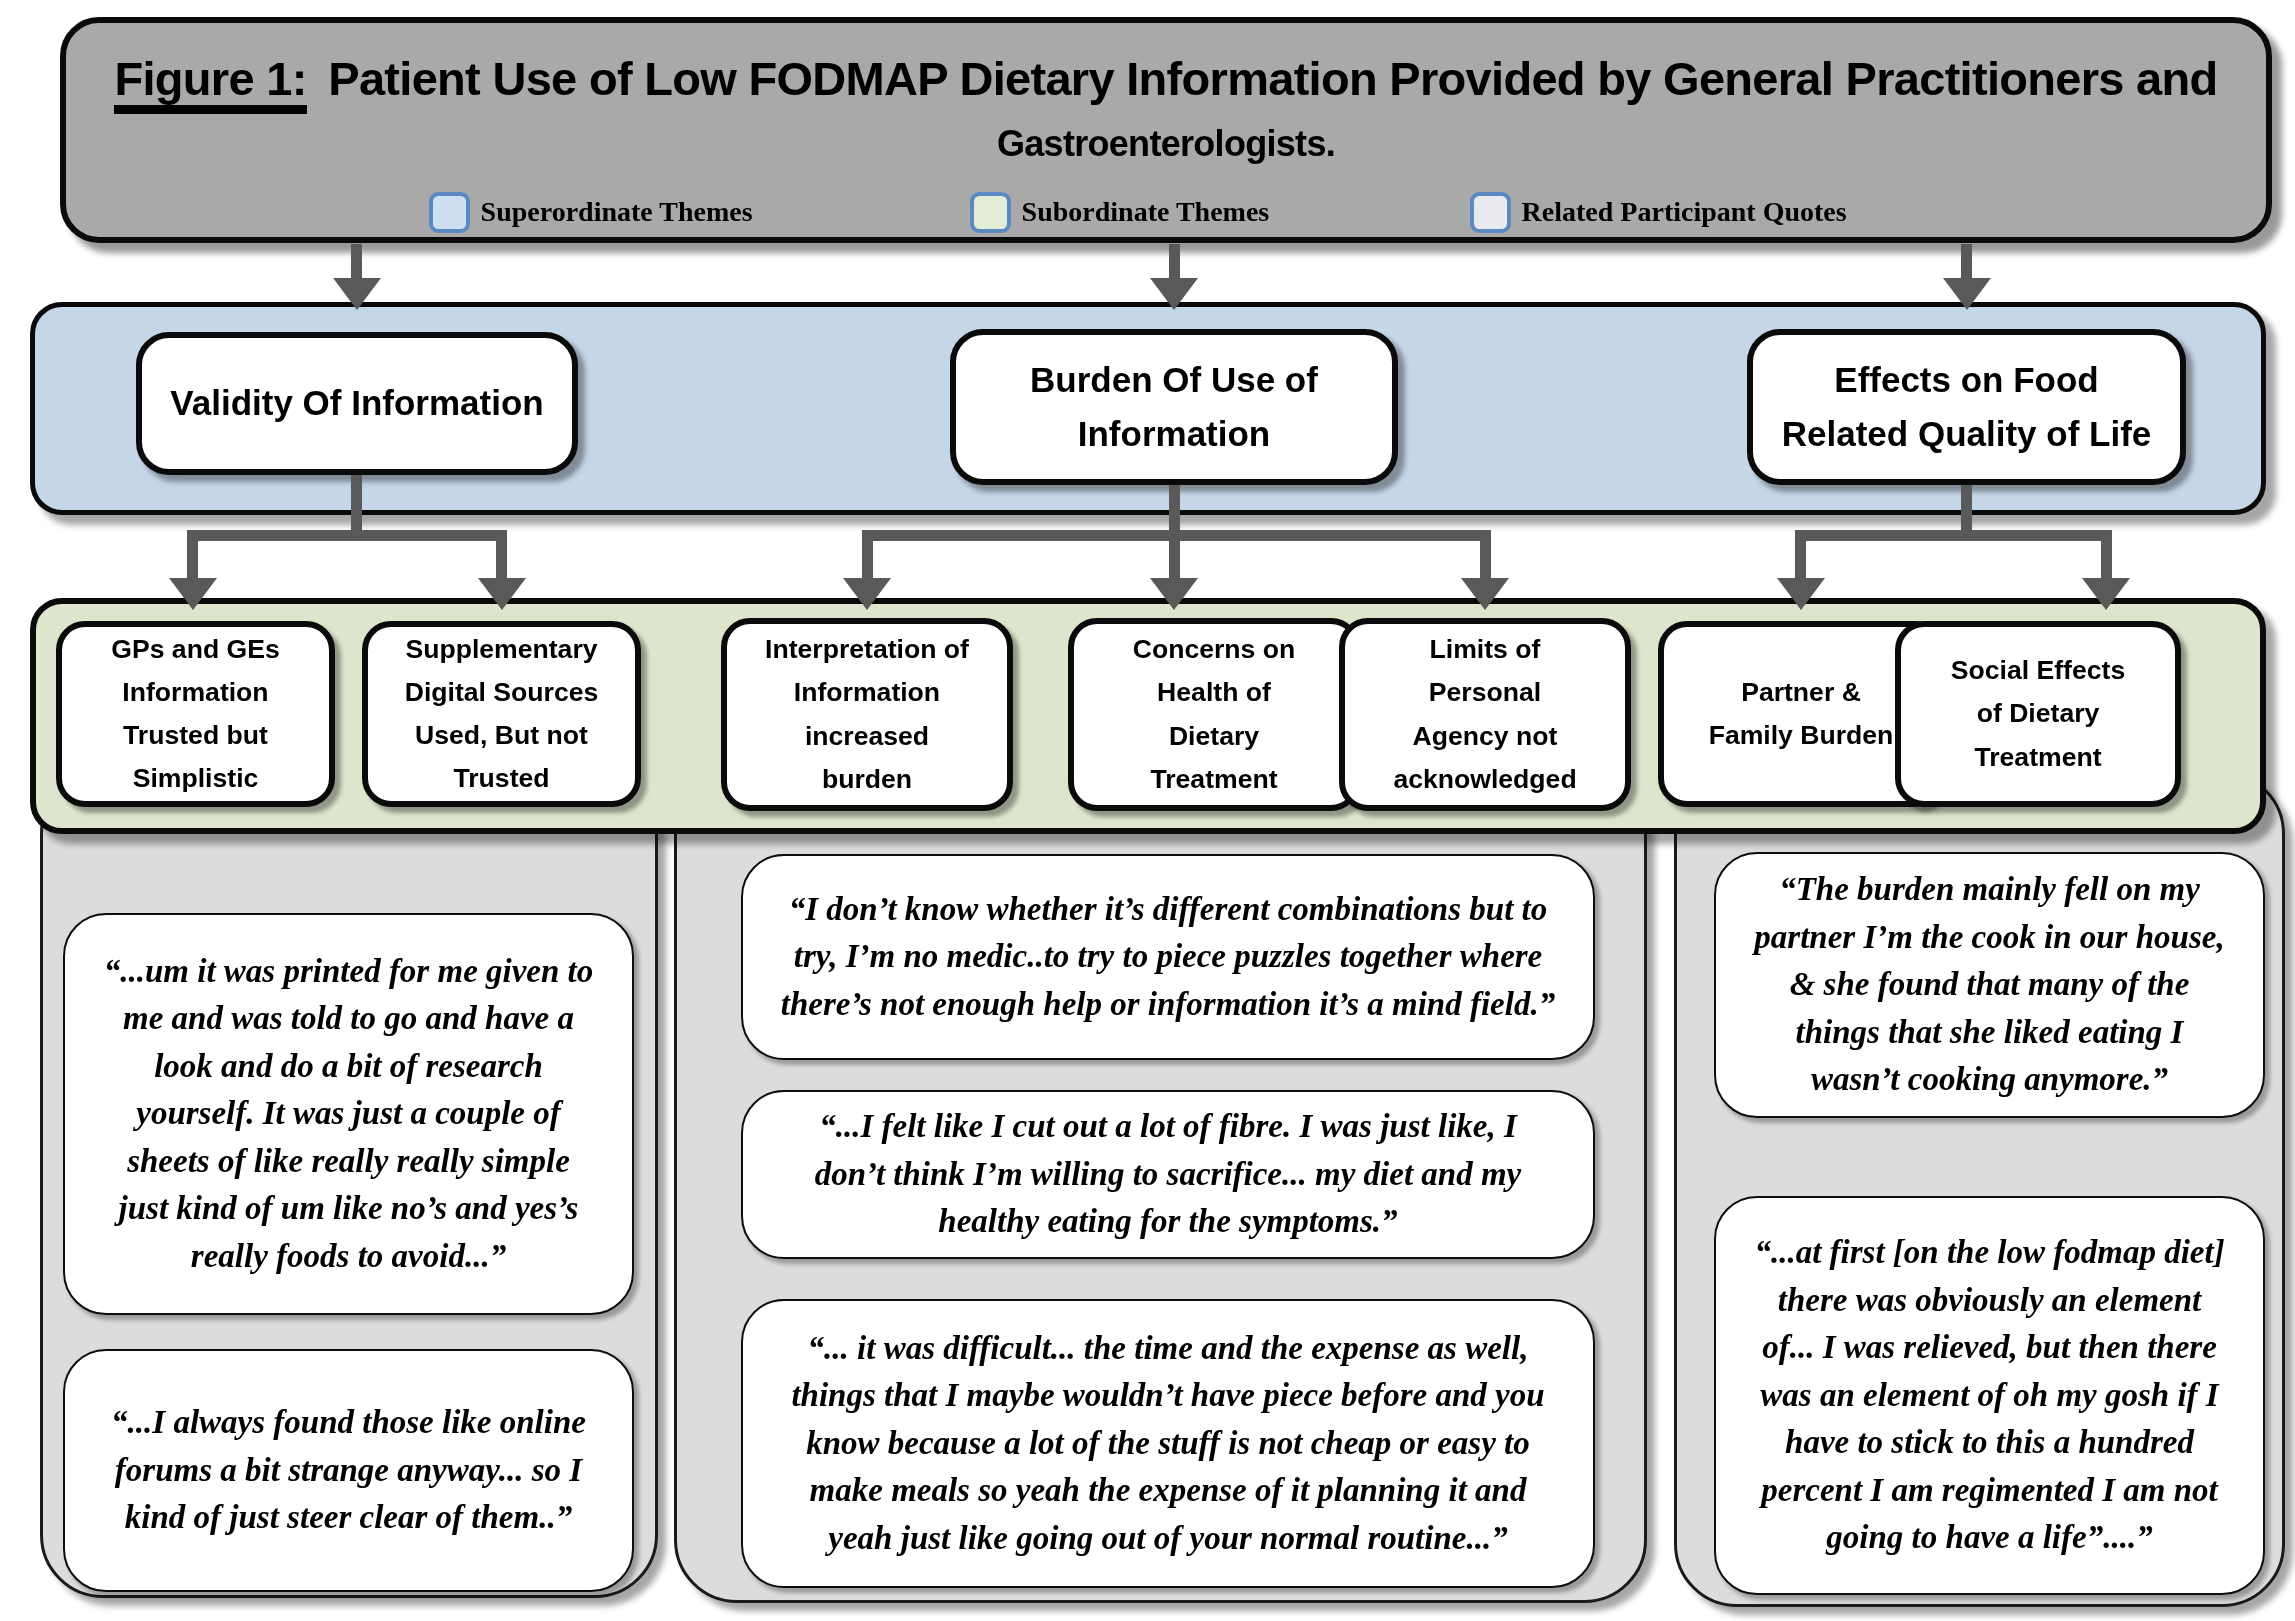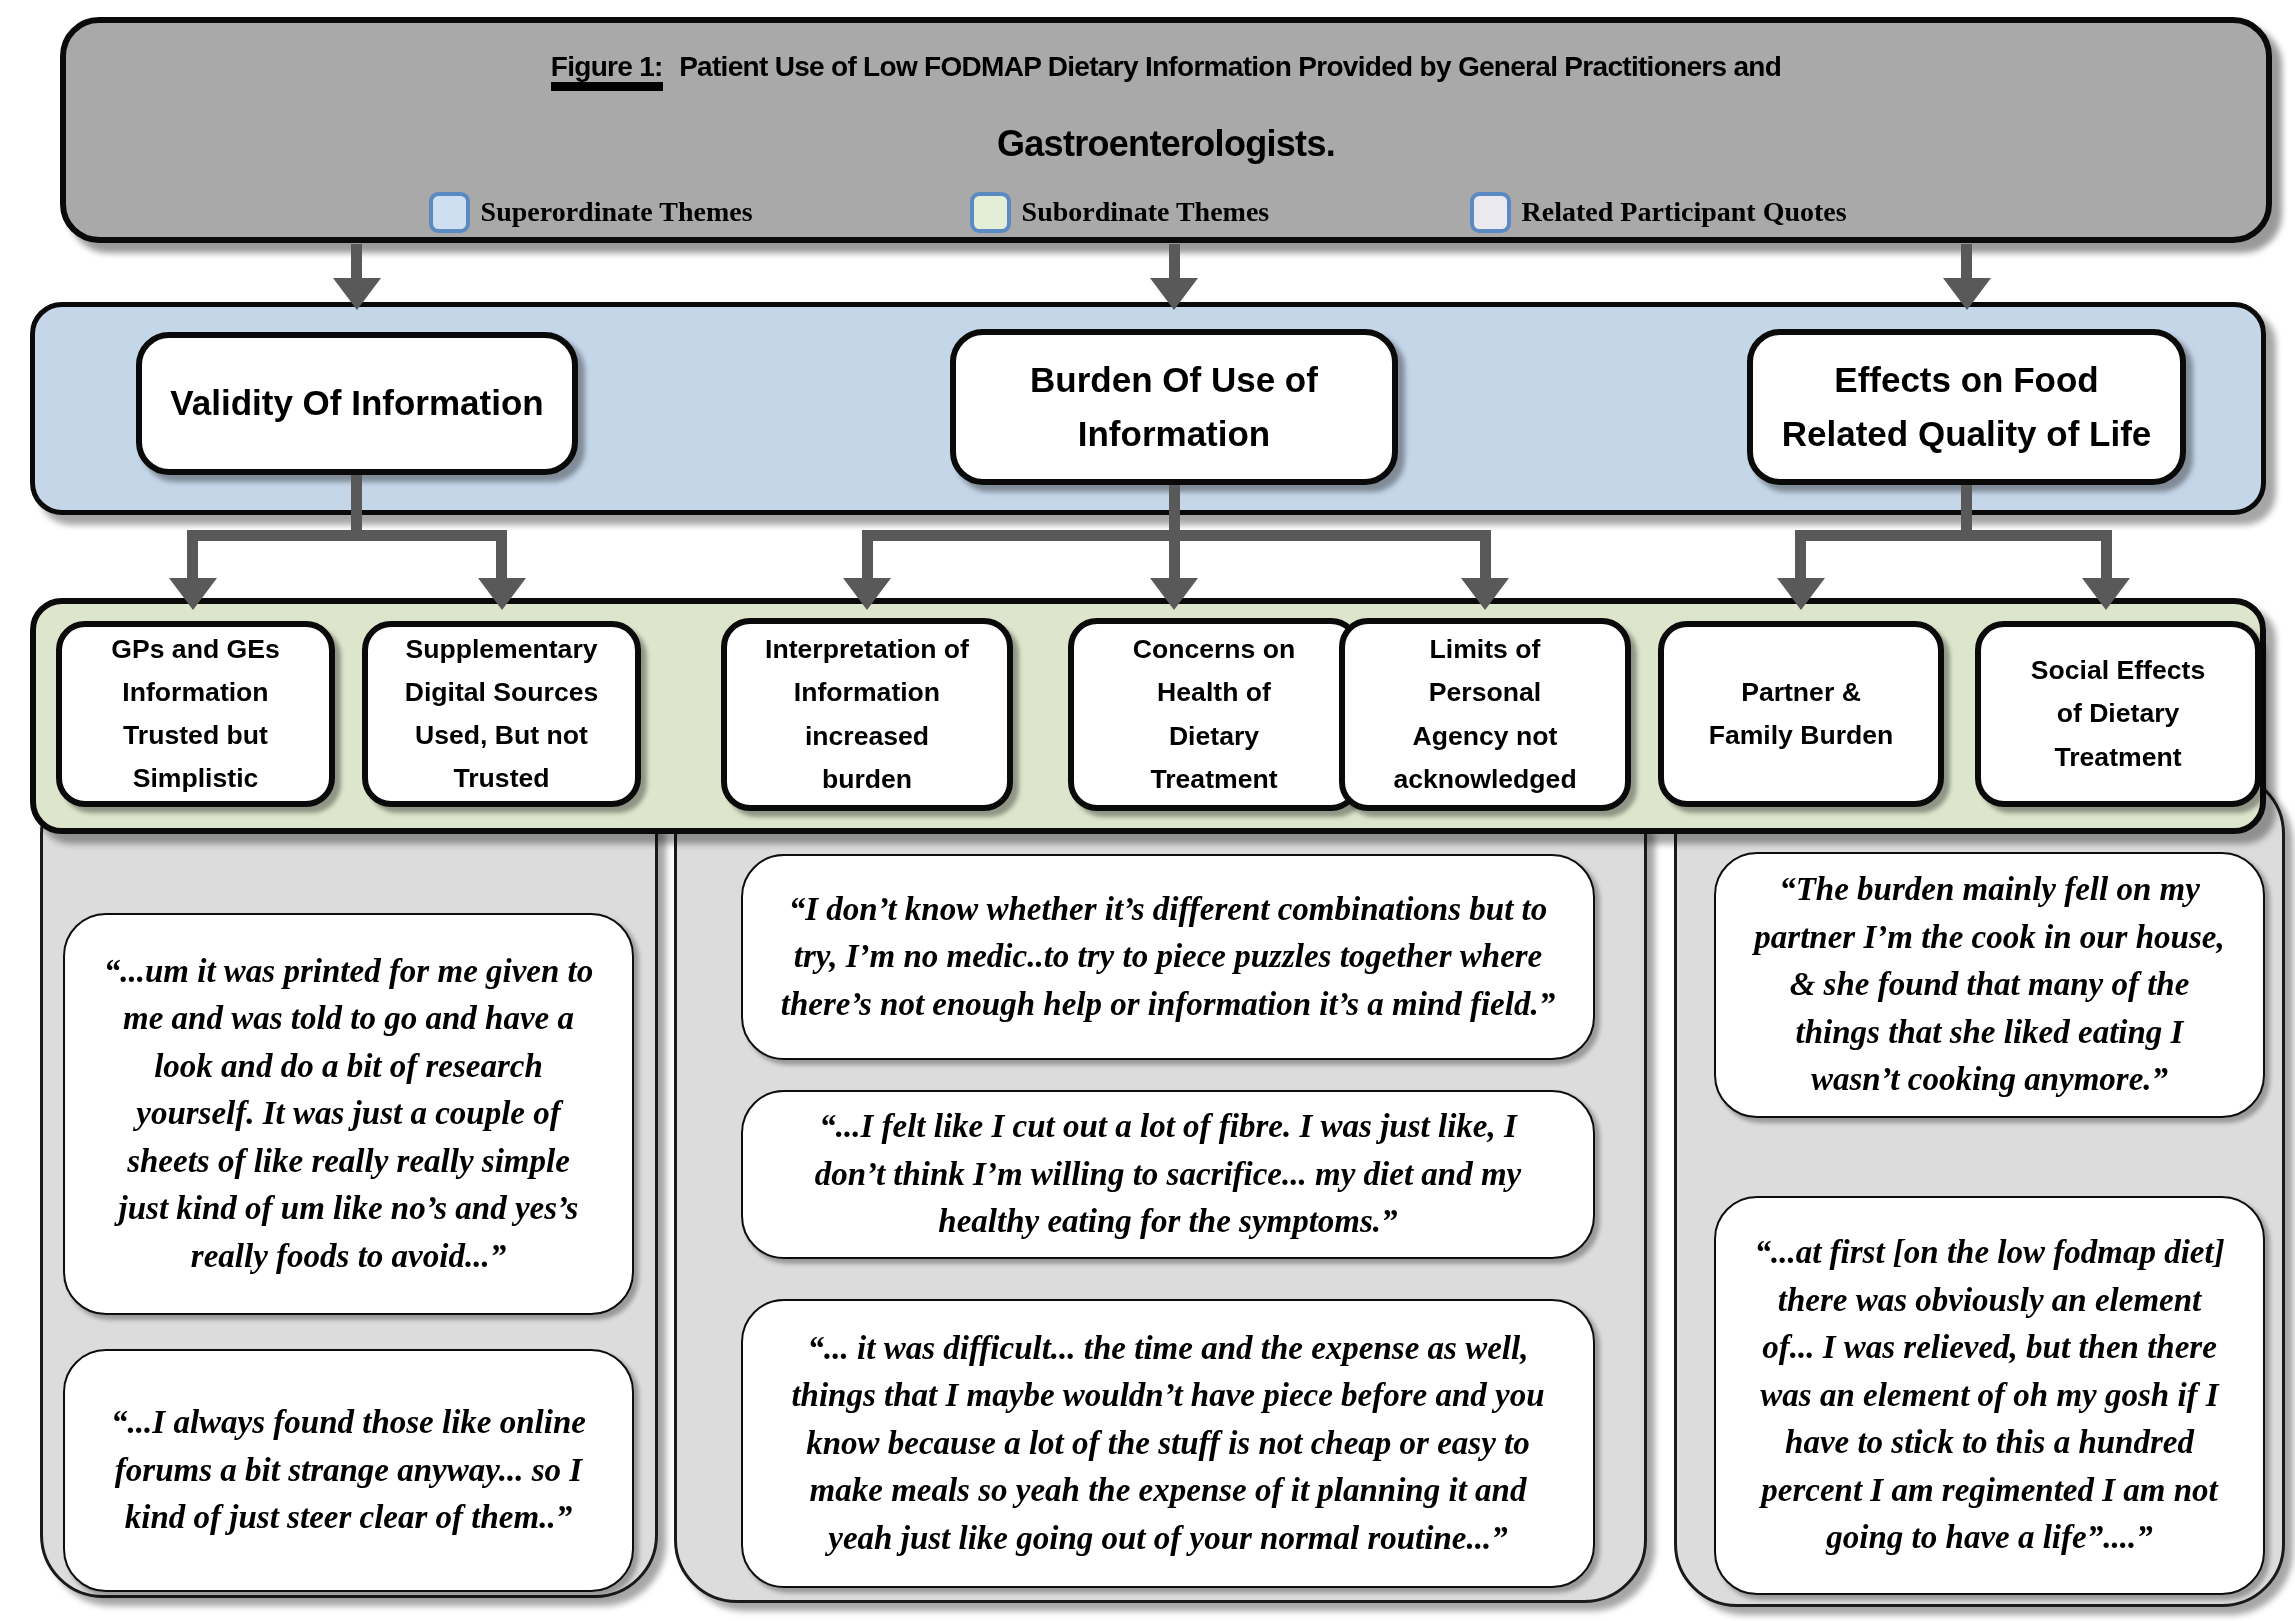--- a/index.html
+++ b/index.html
@@ -7,21 +7,21 @@
     position:relative;width:2295px;height:1621px;background:#ffffff;overflow:hidden;
     font-family:"Liberation Sans",sans-serif;color:#000;
   }
   
   .title-bar{
     position:absolute;left:60px;top:16.6px;width:2212px;height:226px;box-sizing:border-box;
     background:#a9a9a9;border:6.6px solid #0a0a0a;border-radius:39px;
     box-shadow:9.3px 9.3px 6.6px rgba(0,0,0,0.40);
   }
   .title-line1{position:absolute;left:0;top:28px;width:100%;text-align:center;
-    font-size:28px;font-weight:bold;letter-spacing:-0.7px;white-space:nowrap;}
+    font-size:47px;font-weight:bold;letter-spacing:-0.7px;white-space:nowrap;}
   .title-line2{position:absolute;left:0;top:100px;width:100%;text-align:center;
     font-size:36px;font-weight:bold;letter-spacing:-0.7px;}
   .fig-label{border-bottom:9.3px solid #000;padding-bottom:0.7px;margin-right:9.3px;}
   .legend-item{position:absolute;top:190px;height:44px;display:flex;align-items:center;}
   .legend-swatch{width:41px;height:41px;box-sizing:border-box;border:4px solid #5b8ac2;border-radius:9.3px;margin-right:10.6px;}
   .sw1{background:#cfdff2;}
   .sw2{background:#e4eed6;}
   .sw3{background:#e9e9ef;}
   .legend-label{font-family:"Liberation Serif",serif;font-weight:bold;font-size:28px;white-space:nowrap;}
   
@@ -114,21 +114,21 @@
   <div class="quote-col" style="left:674px;top:771px;width:973px;height:832px;"></div>
   <div class="quote-col" style="left:1674px;top:771px;width:611px;height:836px;"></div>
 
   <div class="band band-green"></div>
   <div class="theme-box green-box" style="left:56px;top:621px;width:279px;height:186px;">GPs and GEs Information Trusted but Simplistic</div>
   <div class="theme-box green-box" style="left:362px;top:621px;width:279px;height:186px;">Supplementary Digital Sources Used, But not Trusted</div>
   <div class="theme-box green-box" style="left:721px;top:618px;width:292px;height:193px;">Interpretation of Information increased burden</div>
   <div class="theme-box green-box" style="left:1033px;top:618px;width:292px;height:193px;margin-left:35px;">Concerns on Health of Dietary Treatment</div>
   <div class="theme-box green-box" style="left:1339px;top:618px;width:292px;height:193px;">Limits of Personal Agency not acknowledged</div>
   <div class="theme-box green-box" style="left:1658px;top:621px;width:286px;height:186px;">Partner &amp; Family Burden</div>
-  <div class="theme-box green-box" style="left:1975px;top:621px;width:286px;height:186px;">Social Effects of Dietary Treatment</div>
+  <div class="theme-box green-box" style="left:1895px;top:621px;width:286px;height:186px;">Social Effects of Dietary Treatment</div>
 
   <div class="quote-box" style="left:63px;top:877px;width:571px;height:402px;margin-top:36px;">“...um it was printed for me given to me and was told to go and have a look and do a bit of research yourself. It was just a couple of sheets of like really really simple just kind of um like no’s and yes’s really foods to avoid...”</div>
   <div class="quote-box" style="left:63px;top:1349px;width:571px;height:243px;">“...I always found those like online forums a bit strange anyway... so I kind of just steer clear of them..”</div>
 
   <div class="quote-box" style="left:741px;top:854px;width:854px;height:206px;">“I don’t know whether it’s different combinations but to try, I’m no medic..to try to piece puzzles together where there’s not enough help or information it’s a mind field.”</div>
   <div class="quote-box" style="left:741px;top:1090px;width:854px;height:169px;">“...I felt like I cut out a lot of fibre. I was just like, I don’t think I’m willing to sacrifice... my diet and my healthy eating for the symptoms.”</div>
   <div class="quote-box" style="left:741px;top:1299px;width:854px;height:289px;">“... it was difficult... the time and the expense as well, things that I maybe wouldn’t have piece before and you know because a lot of the stuff is not cheap or easy to make meals so yeah the expense of it planning it and yeah just like going out of your normal routine...”</div>
 
   <div class="quote-box" style="left:1714px;top:852px;width:551px;height:266px;">“The burden mainly fell on my partner I’m the cook in our house, &amp; she found that many of the things that she liked eating I wasn’t cooking anymore.”</div>
   <div class="quote-box" style="left:1714px;top:1196px;width:551px;height:399px;">“...at first [on the low fodmap diet] there was obviously an element of... I was relieved, but then there was an element of oh my gosh if I have to stick to this a hundred percent I am regimented I am not going to have a life”....”</div>

